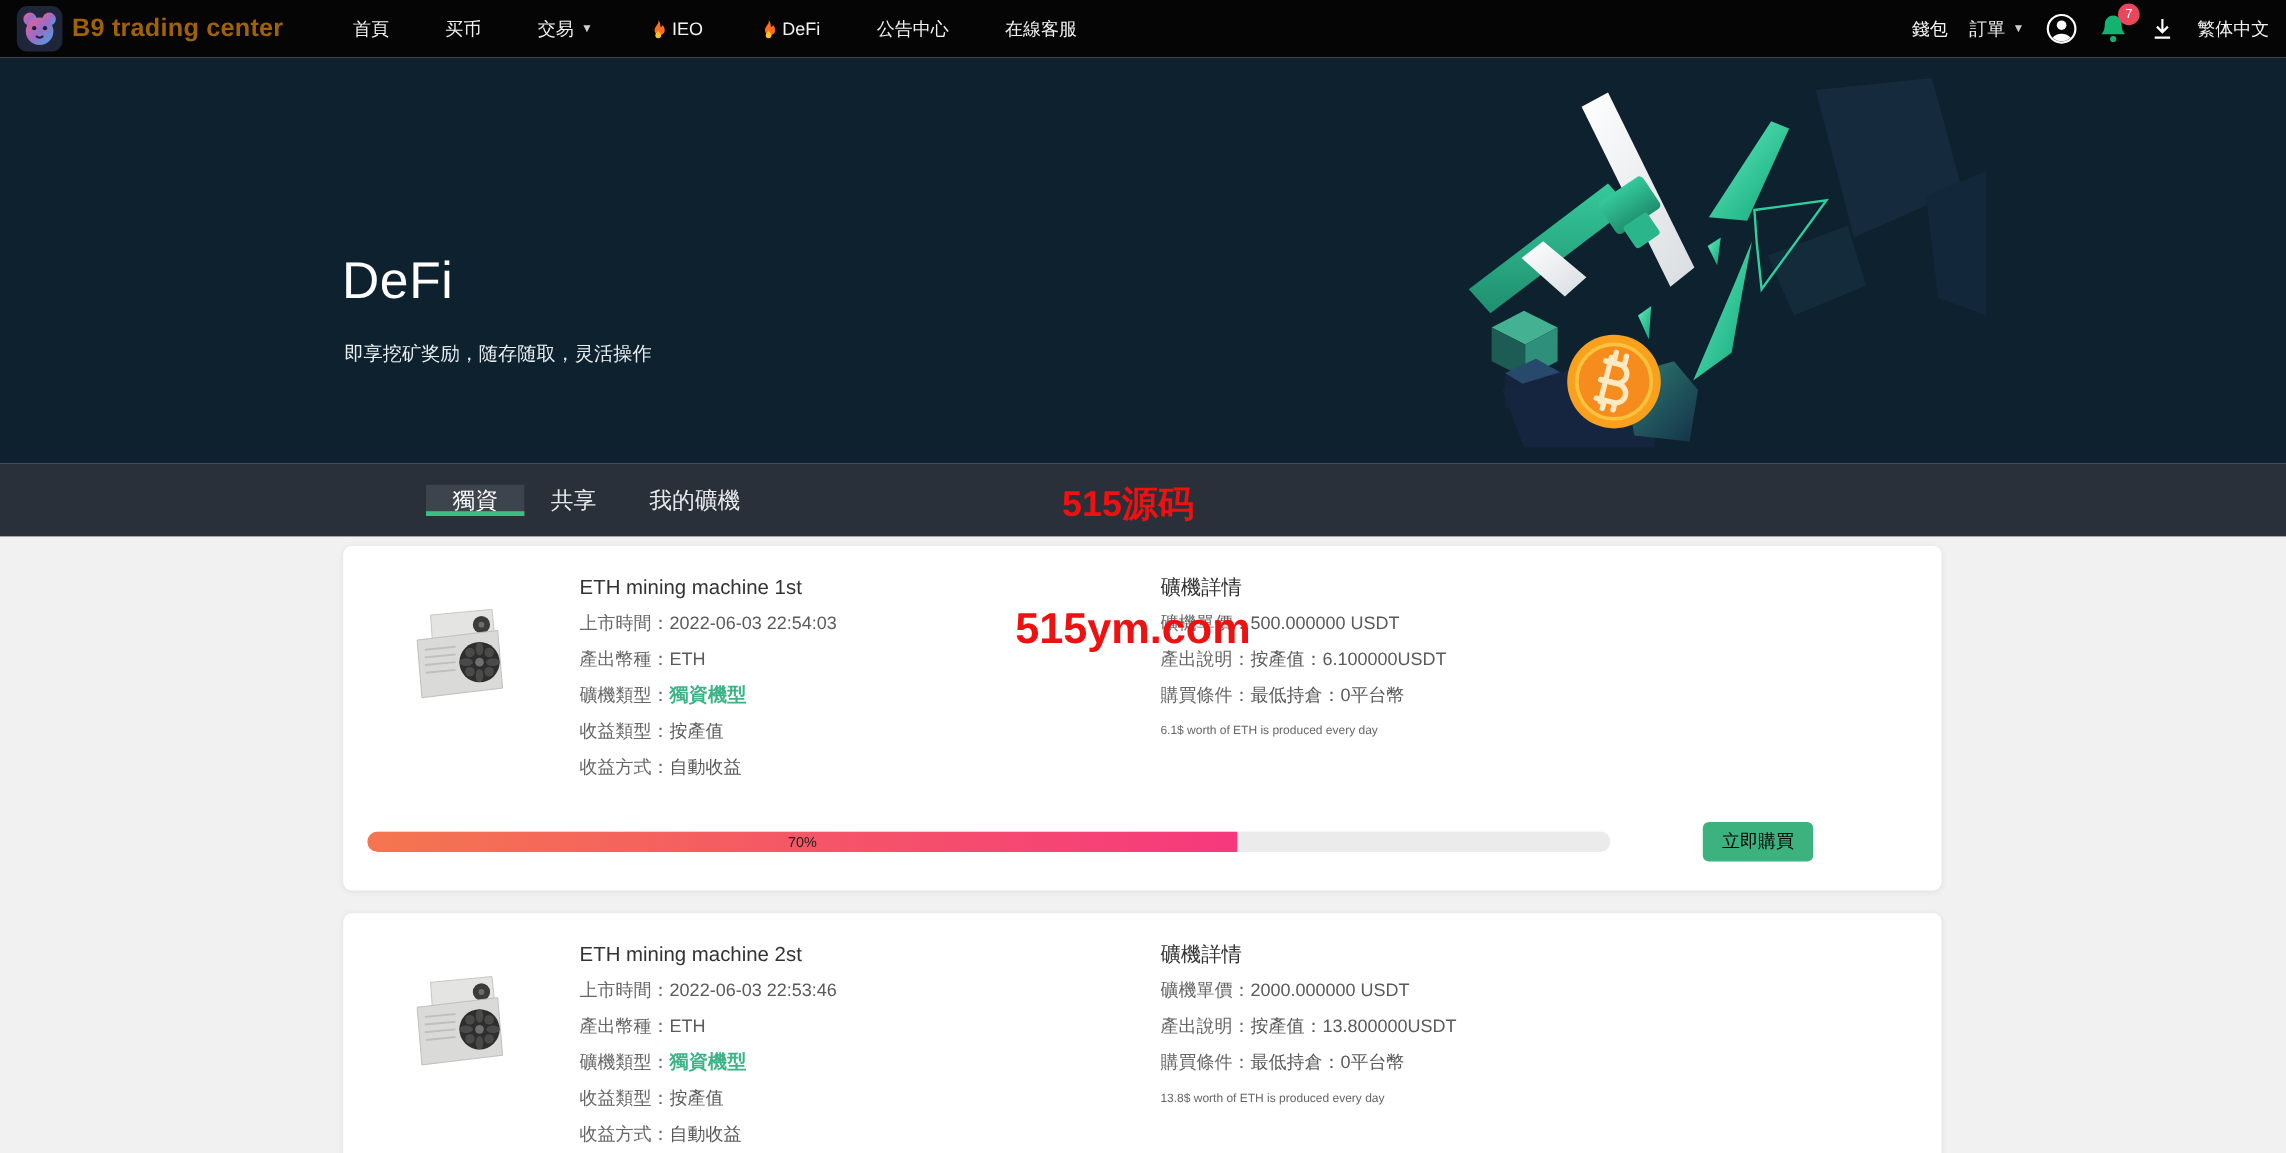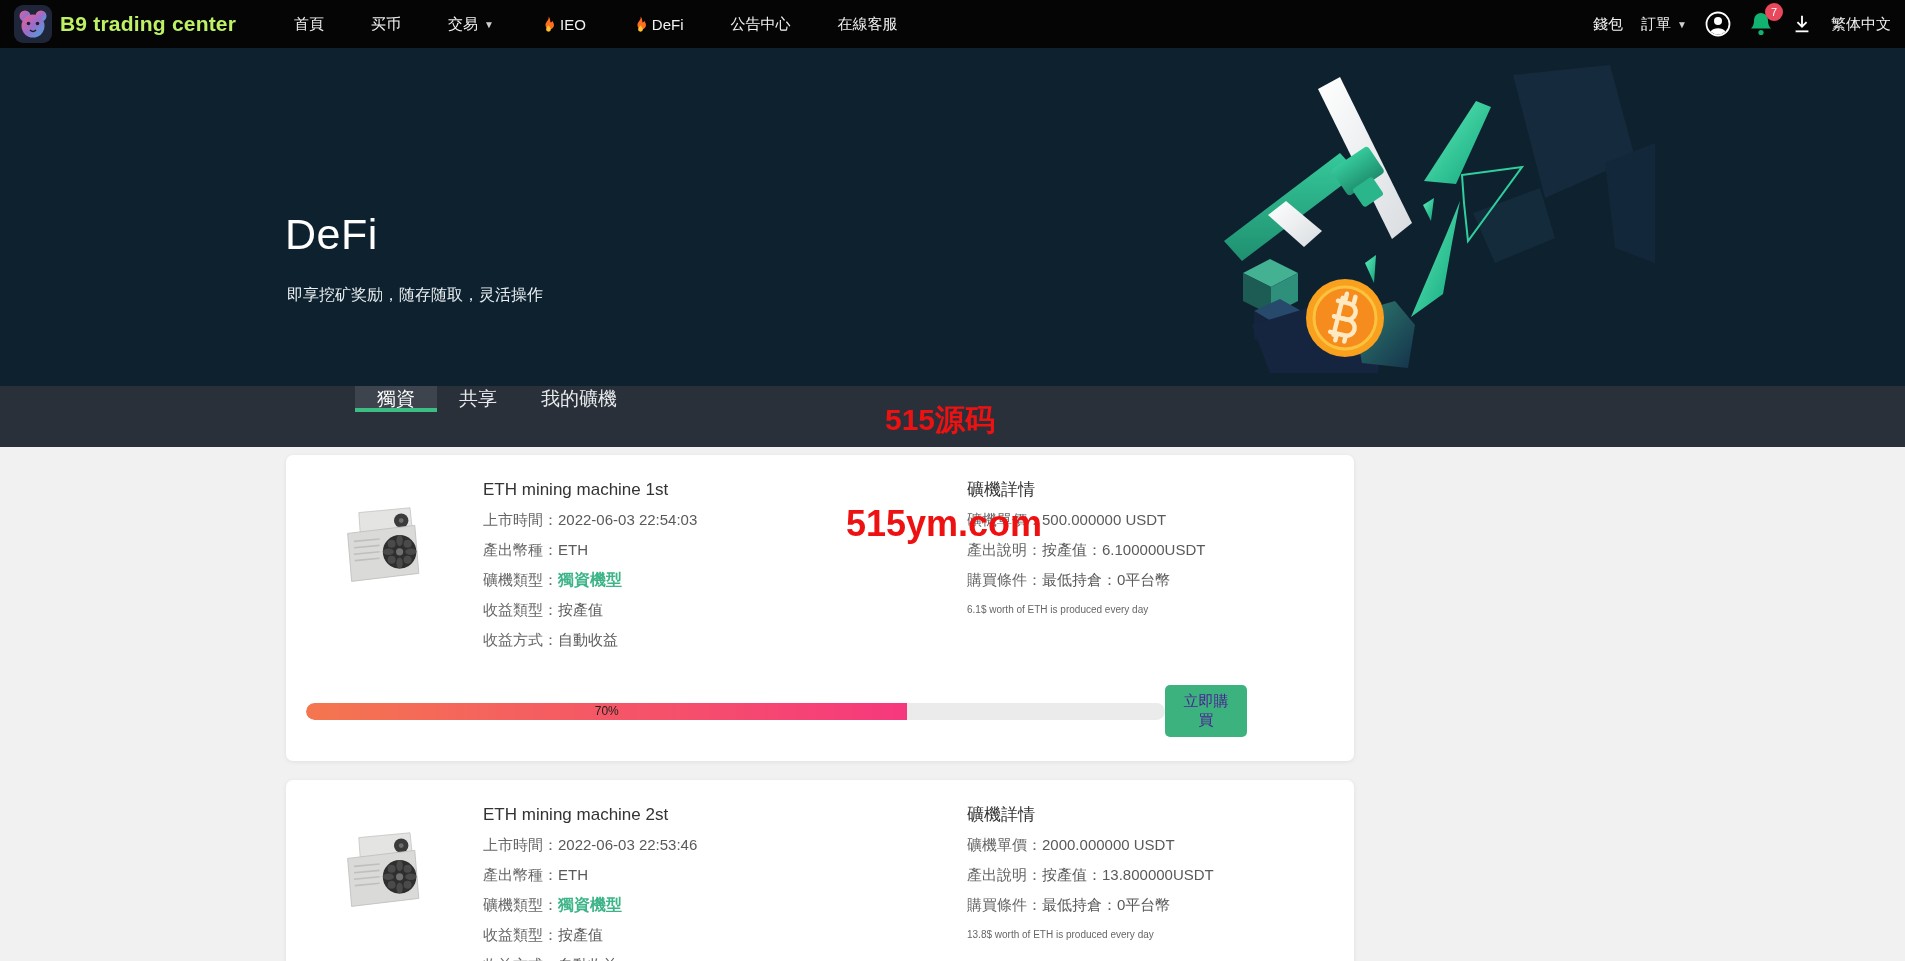--- a/index.html
+++ b/index.html
@@ -2,67 +2,67 @@
 <html><head>
 <meta charset="utf-8">
 <style>
   * { margin:0; padding:0; box-sizing:border-box; }
   html,body { width:1905px; height:961px; overflow:hidden;
     font-family:"Liberation Sans","DejaVu Sans",sans-serif; background:#f1f1f2; }
 
   
   .nav { height:48px; background:#050505; display:flex; align-items:center; padding:0 14px; position:relative; z-index:5; }
   .logo-box { width:38px; height:38px; border-radius:9px; background:#20263a; display:flex; align-items:center; justify-content:center; margin-right:8px; cursor:pointer; }
-  .brand { color:#bef264; font-size:21px; font-weight:bold; letter-spacing:.2px; margin-right:58px; cursor:pointer; }
+  .brand { color:#a16207; font-size:21px; font-weight:bold; letter-spacing:.2px; margin-right:58px; cursor:pointer; }
   .nav-items { display:flex; align-items:center; gap:47px; }
   .nav-item { color:#f2f2f2; font-size:15px; cursor:pointer; display:flex; align-items:center; gap:4px; white-space:nowrap; }
   .caret { font-size:10px; color:#cfcfcf; margin-left:2px; }
   .nav-right { margin-left:auto; display:flex; align-items:center; gap:18px; }
   .nav-right .nav-item { font-size:15px; }
   .icon-btn { position:relative; display:flex; align-items:center; cursor:pointer; }
   .badge { position:absolute; top:-8px; right:-10px; min-width:18px; height:18px; border-radius:50%;
     background:#e9485c; color:#fff; font-size:11px; display:flex; align-items:center; justify-content:center; padding:0 3px; }
 
   
   .hero { height:338px; background:#0e212f; position:relative; overflow:hidden; }
   .hero-title { position:absolute; left:285px; top:162px; color:#ffffff; font-size:43px; font-weight:500; letter-spacing:.5px; }
   .hero-sub { position:absolute; left:275px; top:237px; color:#e9eef1; font-size:16px;margin-left:12px; }
   .hero-art { position:absolute; right:245px; top:15px; width:455px; height:320px; }
 
   
-  .tabstrip { height:61px; background:#2a3039; display:flex; align-items:flex-start; padding-left:355px; position:relative; }
+  .tabstrip { height:61px; background:#2a3039; display:flex; align-items:center; padding-left:355px; position:relative; }
   .tab { display:flex; align-items:center; padding:0 22px; color:#e7e9ec; font-size:19px; cursor:pointer; position:relative; }
   .tab.active { background:#3d444d; color:#fff; }
   .tab.active::after { content:""; position:absolute; left:0; right:0; bottom:0; height:4px; background:#3bbd83; }
 
   
   .wm { position:absolute; color:#ee1111; font-weight:bold; z-index:9; pointer-events:none; }
   .wm-top { left:885px; top:400px; font-size:30px; }
   .wm-mid { left:846px; top:503px; font-size:36px; }
 
   
   .content { padding-top:8px; }
-  .card { width:1068px; margin-left:286px; background:#fff; border-radius:7px;
+  .card { width:1332px; margin-left:286px; background:#fff; border-radius:7px;
     box-shadow:0 1px 5px rgba(0,0,0,.07); padding:20px 20px 24px 20px; margin-bottom:19px; }
   .card-main { display:flex; }
   .img-col { width:135px; margin-left:24px; padding-top:26px; flex:none; }
   .left-col { width:502px; flex:none; padding-left:18px; }
   .right-col { flex:1; }
   .card-title { font-size:17px; color:#333; line-height:30px; }
   .info-row { font-size:15px; color:#666; line-height:30px; }
   .info-row .val { color:#5a5a5a; }
   .info-row .val.green { color:#3cb488; font-weight:bold; font-size:16px; }
   .note-row { font-size:10px; color:#666; line-height:30px; }
 
   .progress-row { display:flex; align-items:center; margin-top:30px; }
   .progress-track { width:1036px; height:17px; background:#ebebeb; border-radius:9px; position:relative; overflow:hidden; }
   .progress-fill { height:100%; border-radius:9px 0 0 9px; background:linear-gradient(90deg,#f4764f,#f6387d);
     display:flex; align-items:center; justify-content:center; }
   .progress-label { font-size:12px; color:#222; }
-  .buy-btn { margin-left:auto; margin-right:87px; background:#3cb37f; color:#4c1d95; border:none; border-radius:5px;
+  .buy-btn { margin-left:auto; margin-right:87px; background:#3cb37f; color:#000000; border:none; border-radius:5px;
     font-size:15px; padding:7px 16px; cursor:pointer; font-family:Liberation Mono, monospace; }
 </style>
 </head>
 <body>
 
 <div class="nav">
   <div class="logo-box">
     <svg width="34" height="34" viewBox="0 0 34 34">
       <defs>
         <linearGradient id="lg" x1="0" y1="0" x2="1" y2="1">

